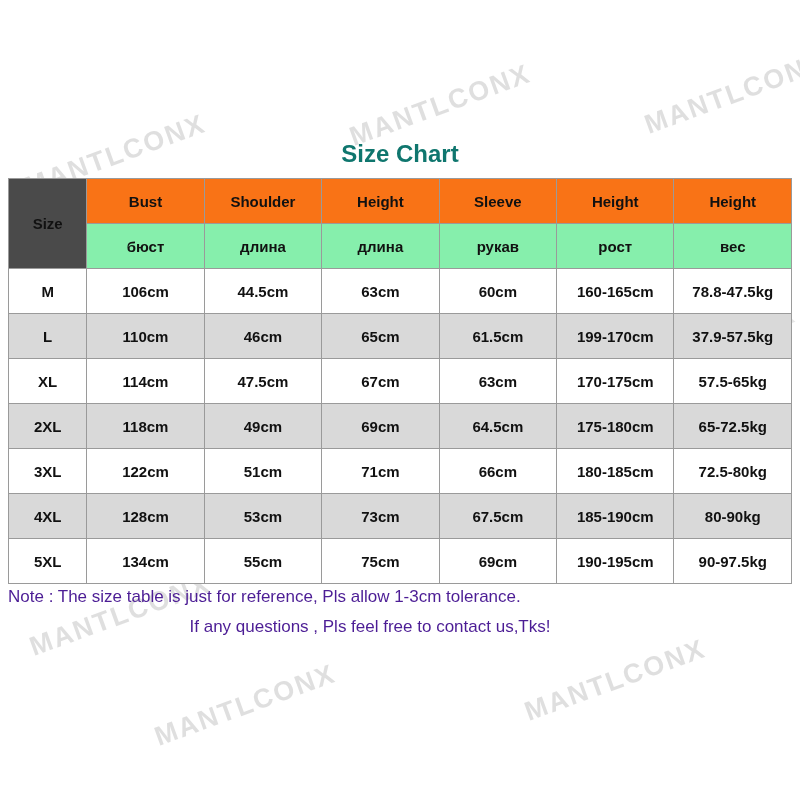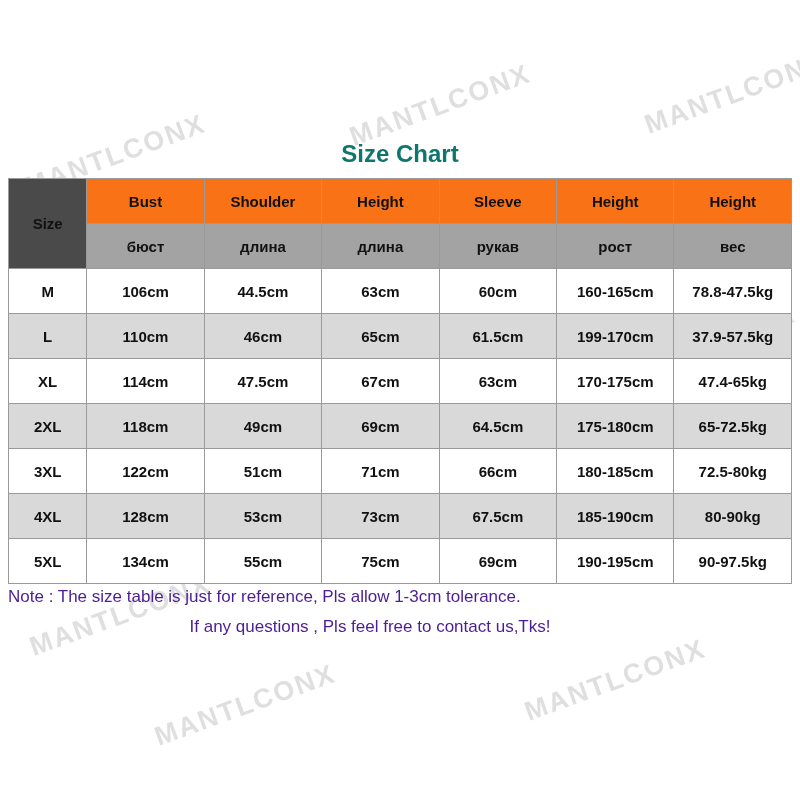--- a/index.html
+++ b/index.html
@@ -89,21 +89,21 @@
 
   
   .hdr td {
     background: #f97316;
     color: #ffffff;
     border-color: #6a6a6a;
     height: 36px;
     font-size: 15px;
   }
   .hdr-ru td {
-    background: #a3a3a3;
+    background: #86efac;
     color: #ffffff;
     border-color: #6a6a6a;
     height: 38px;
     font-size: 14px;
     font-weight: 700;
   }
   td.size-cell {
     background: #4a4a4a;
     color: #ffffff;
     border-color: #6a6a6a;
@@ -193,21 +193,21 @@
           <td>199-170cm</td>
           <td>37.9-57.5kg</td>
         </tr>
         <tr class="row-light">
           <td>XL</td>
           <td>114cm</td>
           <td>47.5cm</td>
           <td>67cm</td>
           <td>63cm</td>
           <td>170-175cm</td>
-          <td>47.4-65kg</td>
+          <td>57.5-65kg</td>
         </tr>
         <tr class="row-dark">
           <td>2XL</td>
           <td>118cm</td>
           <td>49cm</td>
           <td>69cm</td>
           <td>64.5cm</td>
           <td>175-180cm</td>
           <td>65-72.5kg</td>
         </tr>

